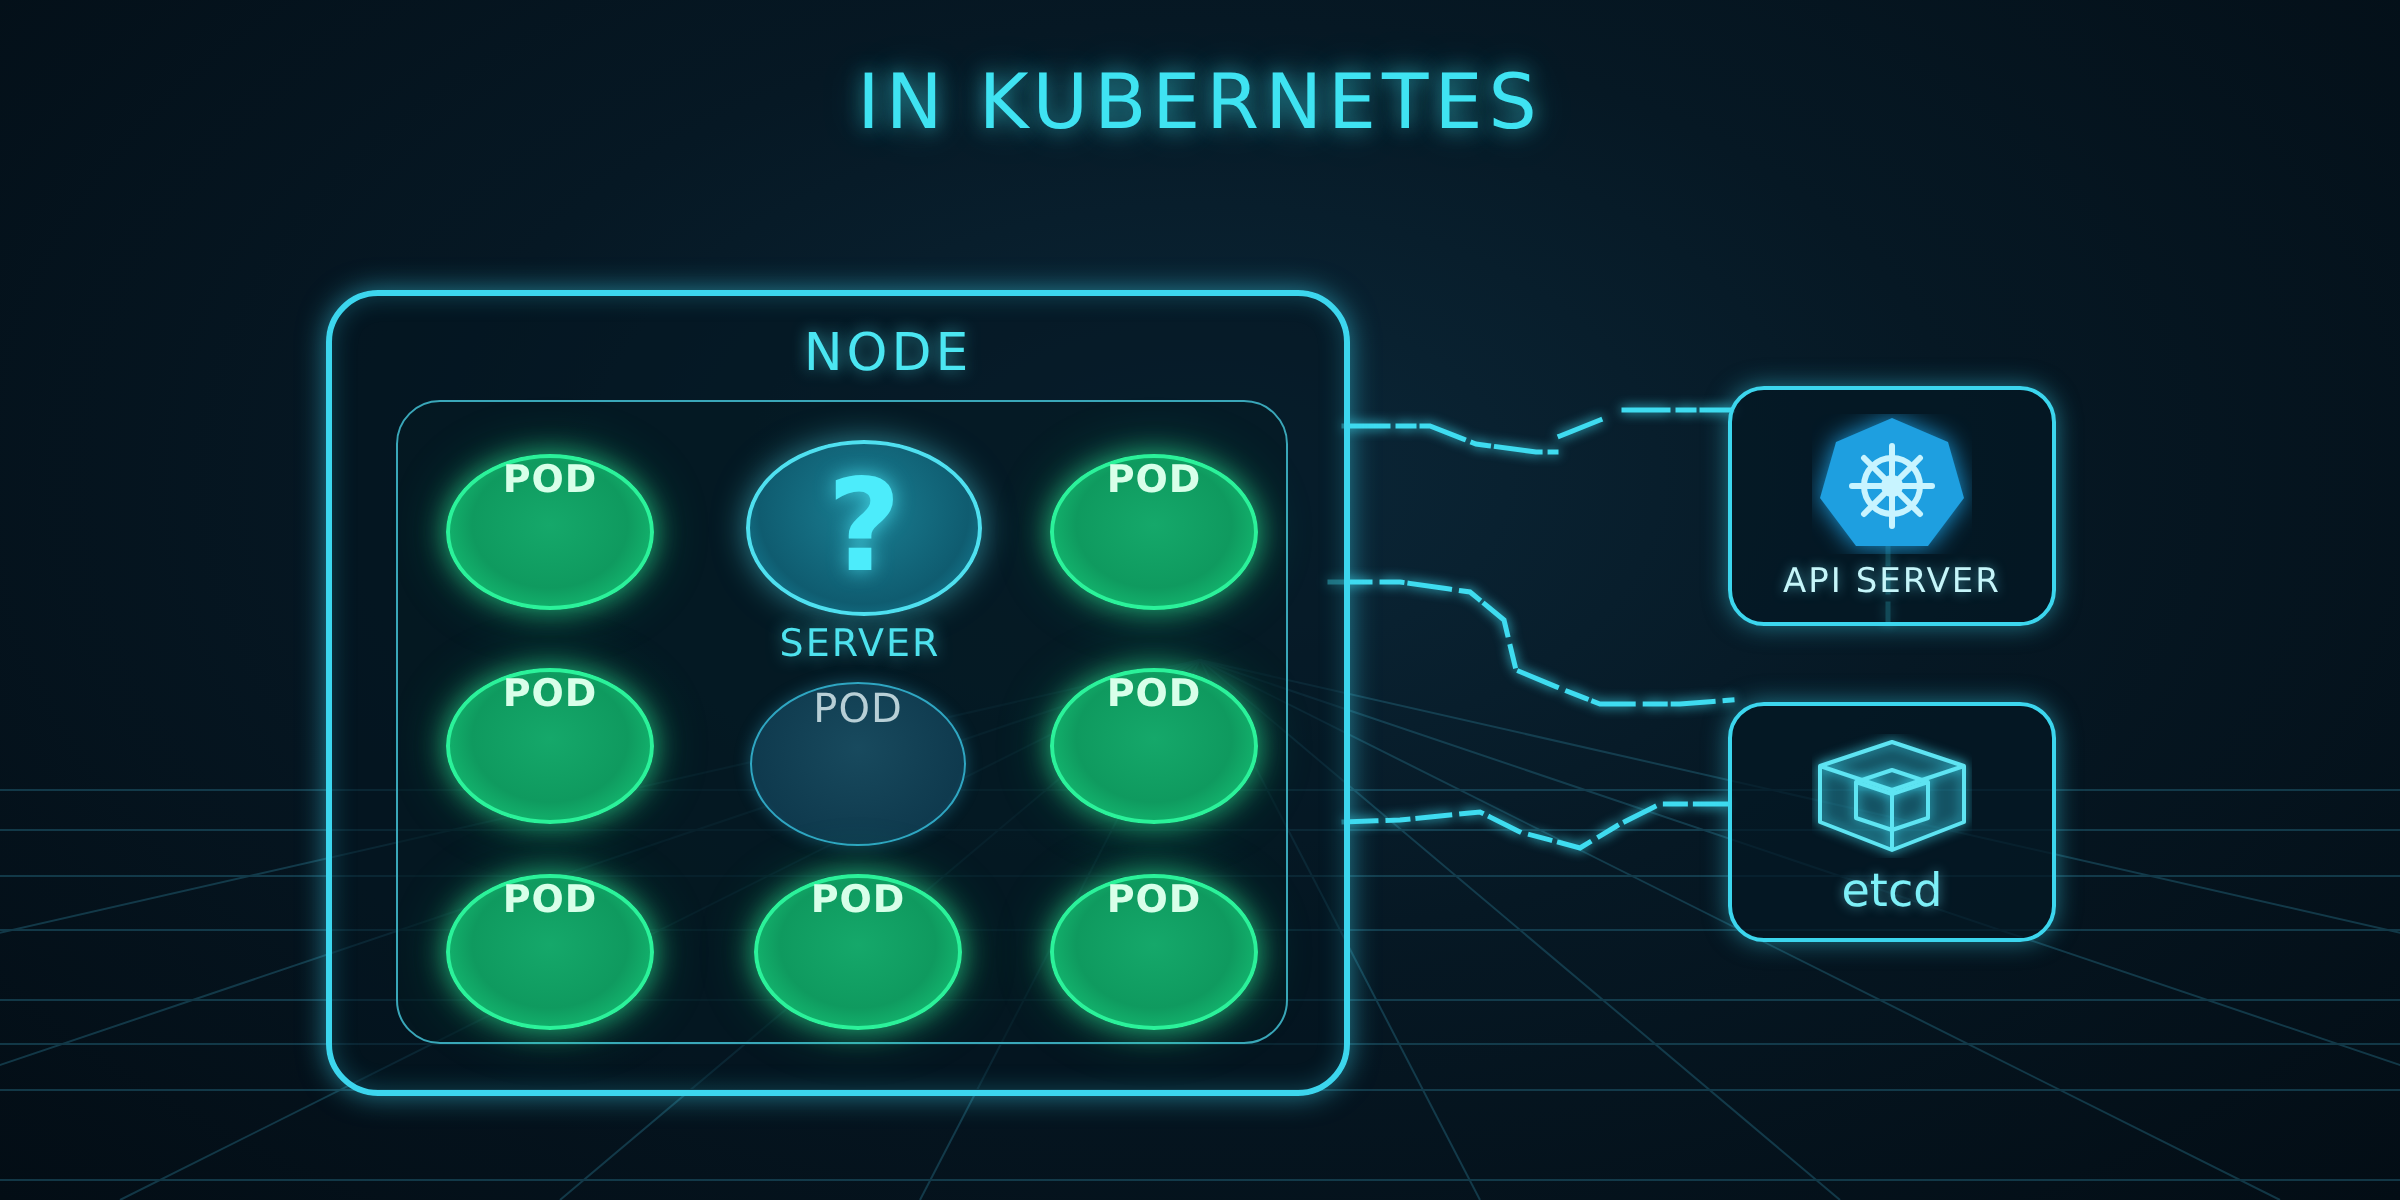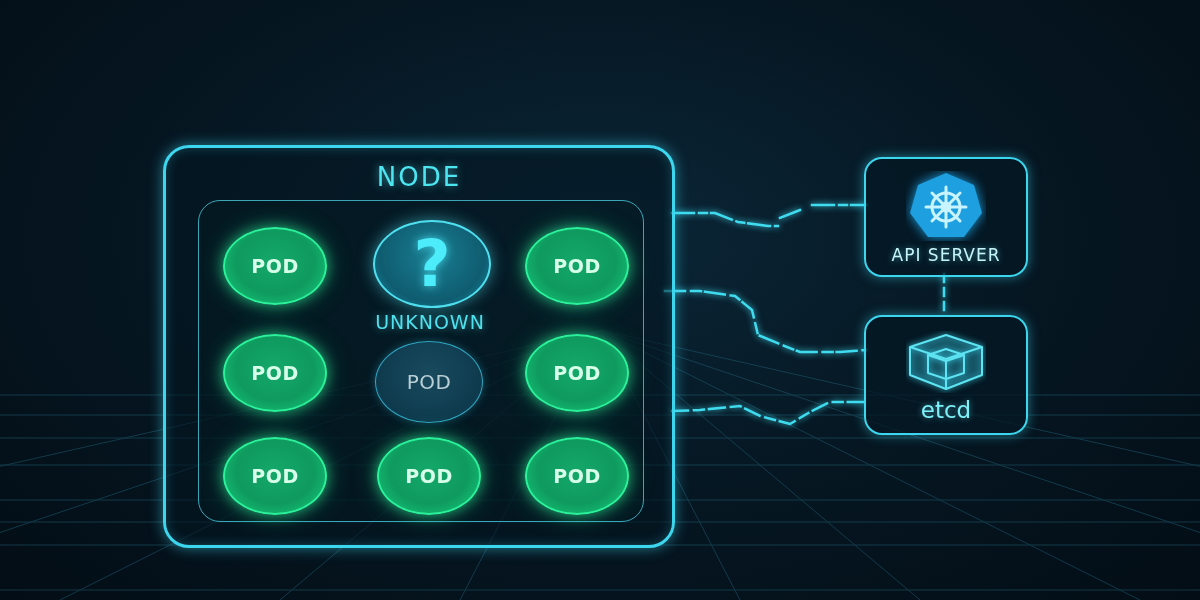--- a/index.html
+++ b/index.html
@@ -21,32 +21,33 @@
     .node {
       position: absolute; left: 163px; top: 145px; width: 506px; height: 397px;
       border: 3px solid #3cd6ee; border-radius: 26px;
       box-shadow: 0 0 14px rgba(60,214,238,0.55), inset 0 0 12px rgba(60,214,238,0.25);
       background: rgba(4,22,32,0.55);
     }
     .node-label {
       position: absolute; left: 0; top: 14px; width: 100%; text-align: center;
       color: #4be6f2; font-size: 26px; letter-spacing: 2px;
       text-shadow: 0 0 8px rgba(75,230,242,0.6);
+      padding-left: 25px;
     }
     .node-inner {
       position: absolute; left: 32px; top: 52px; width: 444px; height: 320px;
       border: 1.5px solid #3aa7b9; border-radius: 22px;
       background: rgba(3,26,34,0.5);
     }
     .pod {
       position: absolute; width: 100px; height: 74px; border-radius: 50%;
       background: radial-gradient(ellipse at 50% 45%, #15a86a 0%, #0f9a5f 55%, #17d27e 100%);
       border: 2px solid #2bf29a;
       box-shadow: 0 0 14px rgba(43,242,154,0.65), 0 0 28px rgba(43,242,154,0.25);
-      display: flex; align-items: center; justify-content: center;
+      display: flex; justify-content: center;
       color: #d8ffe9; font-weight: bold; font-size: 19px; letter-spacing: 0.5px;
     }
     .pod.dim {
       background: radial-gradient(ellipse at 50% 40%, #184a5e 0%, #0f3a4e 70%, #12506a 100%);
       border: 1.5px solid #2fa6c2;
       box-shadow: 0 0 8px rgba(47,166,194,0.4);
       color: #b8cfd6; font-weight: normal; font-size: 20px;
     }
     .unknown-pod {
       position: absolute; width: 114px; height: 84px; border-radius: 50%;
@@ -60,20 +61,21 @@
       text-shadow: 0 0 10px rgba(76,236,251,0.8);
     }
     .unknown-label {
       position: absolute; color: #4ee2ee; font-size: 19px; letter-spacing: 1px;
       text-shadow: 0 0 8px rgba(78,226,238,0.6); text-align: center; width: 160px;
     }
     .panel {
       position: absolute; border: 2.5px solid #3cd6ee; border-radius: 18px;
       background: rgba(4,24,36,0.75);
       box-shadow: 0 0 12px rgba(60,214,238,0.5);
+      margin-top: 36px;
     }
     .panel-label {
       position: absolute; left: 0; width: 100%; text-align: center;
       color: #c6f6fa; text-shadow: 0 0 6px rgba(100,220,240,0.6);
     }
     .connector { position: absolute; left: 0; top: 0; width: 1200px; height: 600px; pointer-events: none; }
   </style>
 </head>
 <body>
 
@@ -94,20 +96,21 @@
     <line x1="600" y1="330" x2="740" y2="600"></line>
     <line x1="600" y1="330" x2="920" y2="600"></line>
     <line x1="600" y1="330" x2="1140" y2="600"></line>
     <line x1="600" y1="330" x2="1400" y2="600"></line>
     <line x1="600" y1="330" x2="1700" y2="580"></line>
     <line x1="600" y1="330" x2="-500" y2="580"></line>
   </g>
 </svg>
 
 <div class="title">
+  <span>IN KUBERNETES</span>
 </div>
 
 <svg class="connector" viewBox="0 0 1200 600">
   <g fill="none" stroke="#3fdcf0" stroke-width="2.5" stroke-linecap="square" style="filter: drop-shadow(0 0 3px #3fdcf0);">
     <path d="M672 213 L690 213 L715 213 L738 222 L768 226 L778 226 M780 218 L800 210 M812 205 L840 205 L866 205" stroke-dasharray="22 5 8 4"></path>
     <path d="M665 291 L700 291 L735 296 L752 310 L758 335 L782 345 L800 352 L840 352 L866 350" stroke-dasharray="20 6 10 4"></path>
     <path d="M672 411 L700 410 L740 406 L760 416 L790 424 L810 412 L830 402 L866 402" stroke-dasharray="16 6 10 5"></path>
     <path d="M944 274 L944 316" stroke-dasharray="8 6"></path>
   </g>
 </svg>
@@ -115,21 +118,21 @@
 <div class="node">
   <div class="node-label">NODE</div>
   <div class="node-inner">
 
     <div class="pod" style="left:24px; top:26px;">
       <span>POD</span>
     </div>
     <div class="unknown-pod" style="left:174px; top:19px;">
       <span class="qmark">?</span>
     </div>
-    <div class="unknown-label" style="left:151px; top:110px;">UNKNOWN</div>
+    <div class="unknown-label" style="left:151px; top:110px;">SERVER</div>
     <div class="pod" style="left:326px; top:26px;">
       <span>POD</span>
     </div>
 
     <div class="pod" style="left:24px; top:133px;">
       <span>POD</span>
     </div>
     <div class="pod dim" style="left:176px; top:140px; width:106px; height:80px;">
       <span>POD</span>
     </div>

